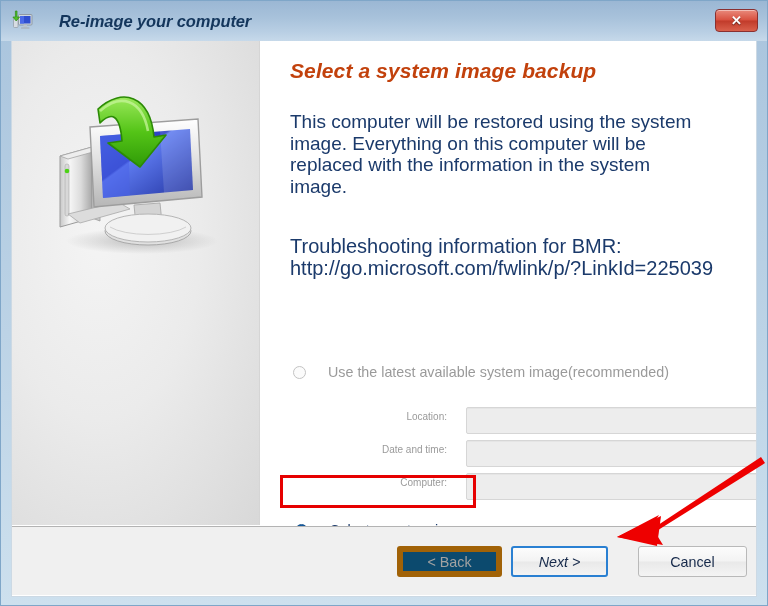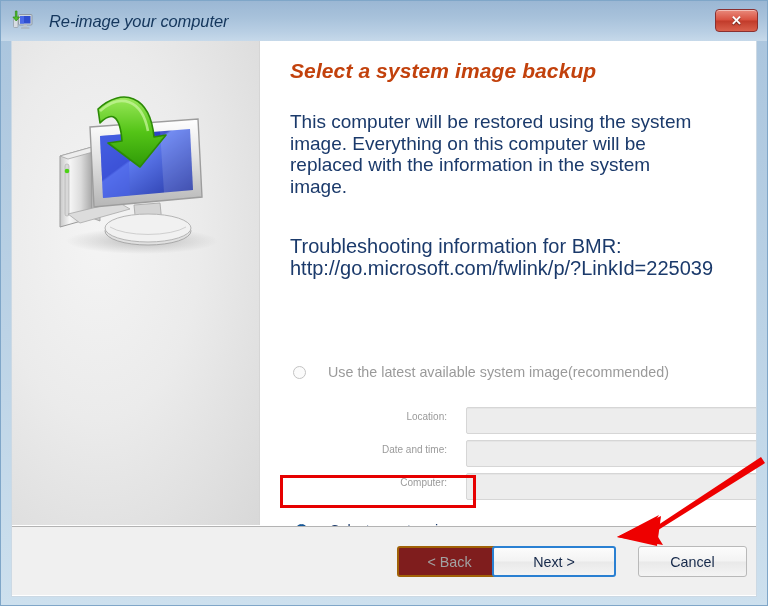--- a/index.html
+++ b/index.html
@@ -30,24 +30,24 @@
     display: flex;
     align-items: center;
   }
   #title-icon {
     width: 22px; height: 22px;
     margin-left: 11px;
     position: relative;
     flex: 0 0 auto;
   }
   #title-text {
-    margin-left: 15px;
+    margin-left: 25px;
     font-size: 16.5px;
     font-style: italic;
-    font-weight: 400;
+    font-weight: 700;
     color: #14365c;
     letter-spacing: -0.1px;
     white-space: nowrap;
   }
   #close-button {
     position: absolute;
     right: 9px; top: 8px;
     width: 43px; height: 23px;
     border-radius: 4px;
     border: 1px solid #8a3030;
@@ -192,29 +192,30 @@
     top: 19px;
     height: 31px;
     border-radius: 3px;
     display: flex; align-items: center; justify-content: center;
     font-size: 14.3px;
     cursor: pointer;
     white-space: nowrap;
   }
   #btn-back {
     left: 385px; width: 105px;
-    background: #7f1d1d;
-    border: 2px solid #a16207;
+    background: #0c4a6e;
+    border: 6px solid #a16207;
     color: #a2a2a2;
   }
   #btn-next {
-    left: 480px; width: 124px;
+    left: 499px; width: 97px;
     background: linear-gradient(180deg, #fcfcfc 0%, #f3f3f3 48%, #e9e9e9 52%, #f4f4f4 100%);
     border: 2px solid #2a80d2;
     color: #16294a;
+    font-style: italic;
   }
   #btn-cancel {
     left: 626px; width: 109px;
     background: linear-gradient(180deg, #fcfcfc 0%, #f3f3f3 48%, #e9e9e9 52%, #f4f4f4 100%);
     border: 1px solid #b9b9b9;
     color: #16294a;
   }
 
   
   #annotation-rect {

